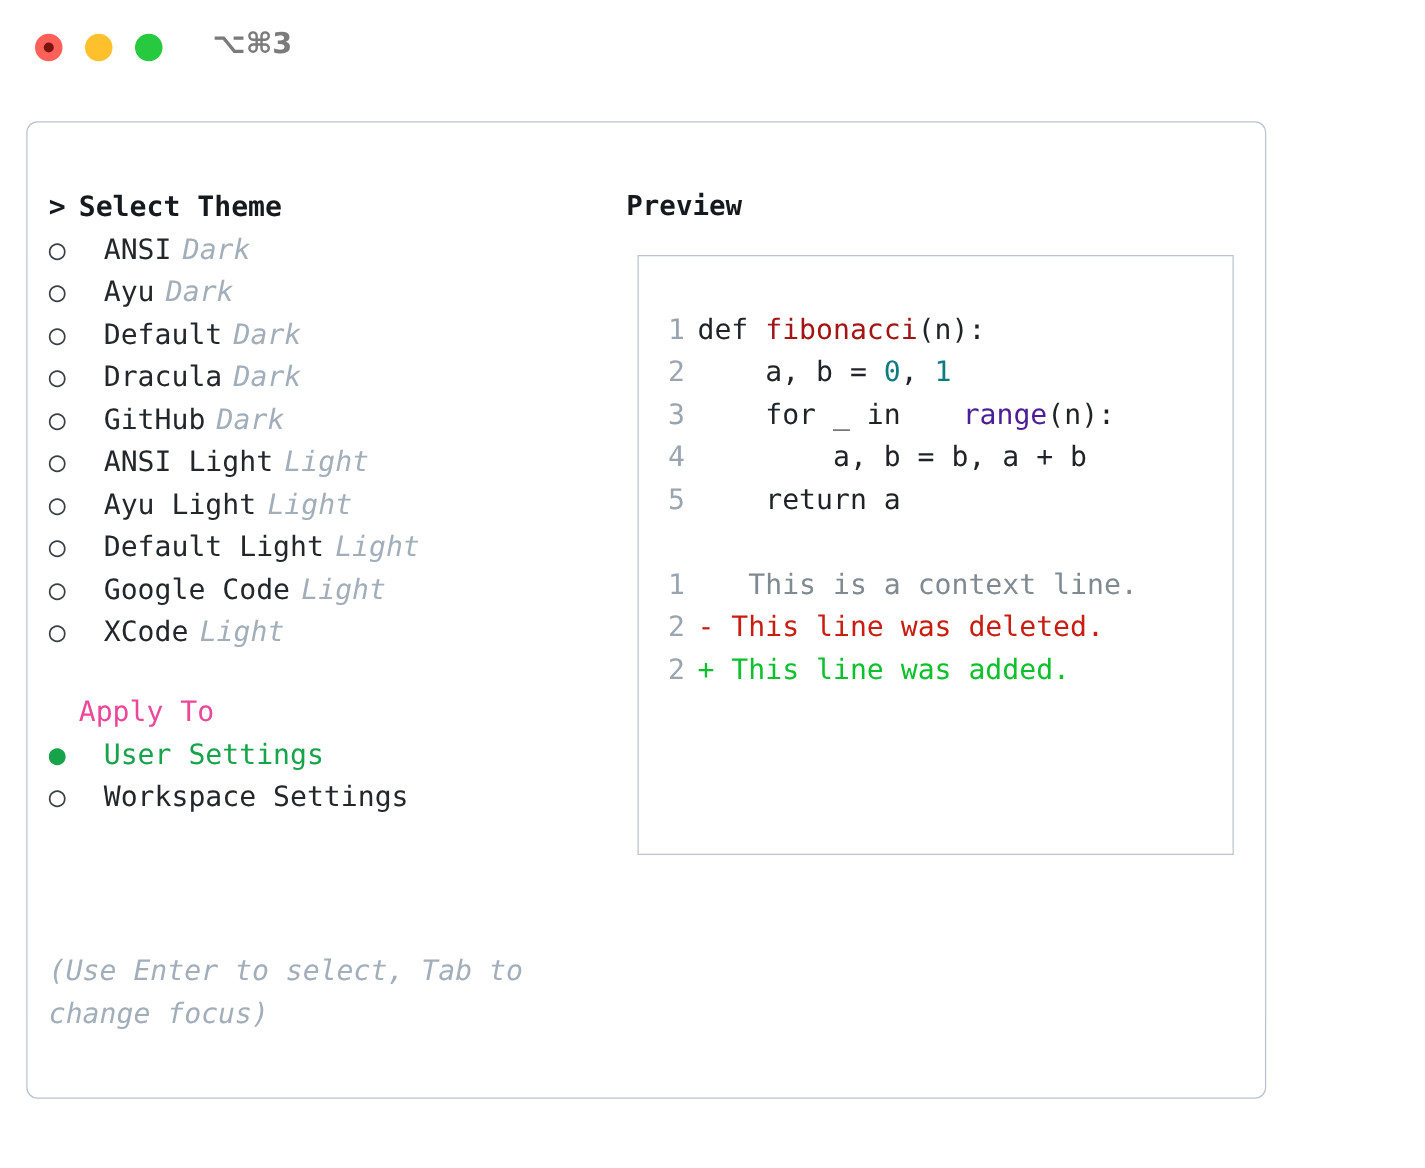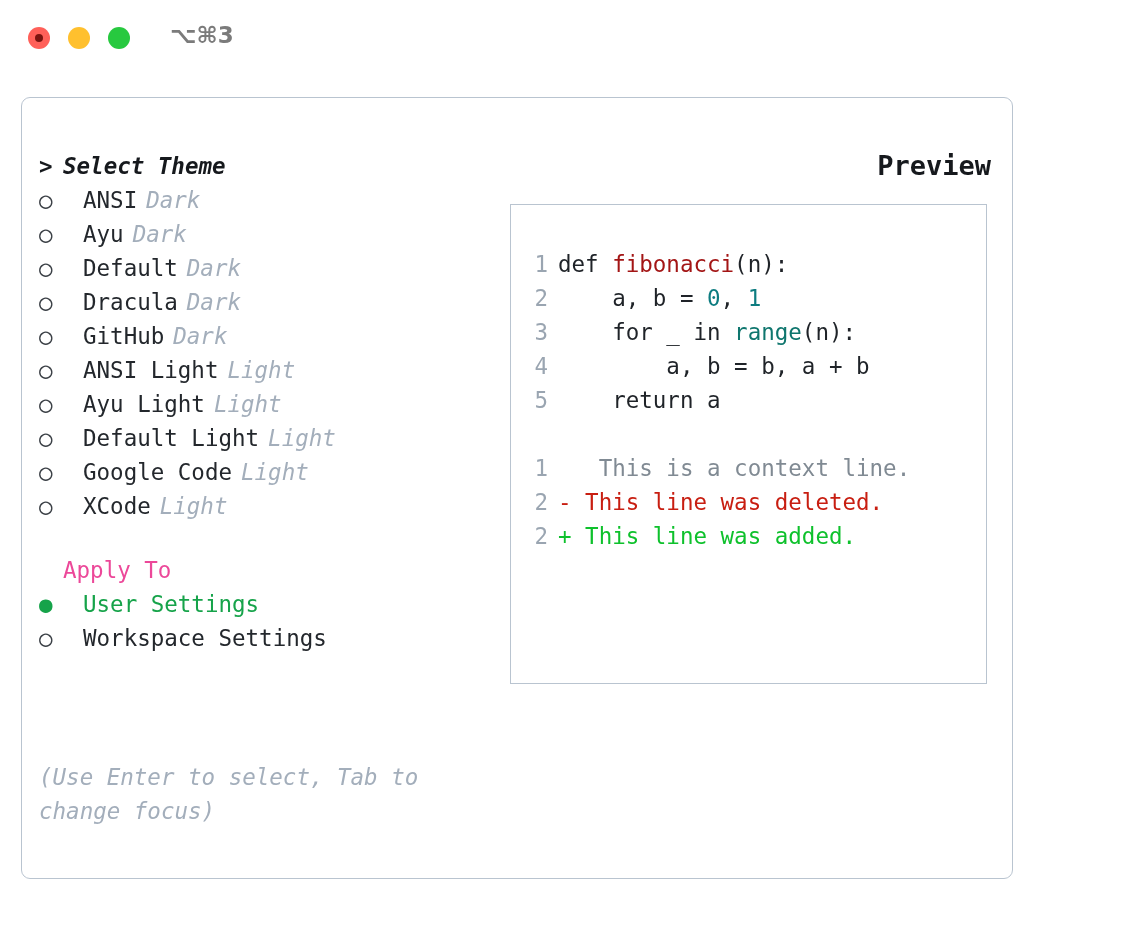--- a/index.html
+++ b/index.html
@@ -89,21 +89,21 @@
     white-space: nowrap;
     display: block;
   }
   .marker {
     display: inline-block;
     width: 24px;
     text-align: left;
     color: #3a3f45;
   }
   .marker.sel { color: #16a34a; }
-  .hdr-row { font-weight: 700; color: #16191d; font-style: italic; }
+  .hdr-row { font-weight: 700; color: #16191d; }
   .hdr-row .marker { color: #16191d; font-weight: 700; }
   .name { color: #23272c; margin-left: 20px; }
   .name.sel { color: #16a34a; }
   .tag {
     color: #a3aebb;
     margin-left: 9px;
     font-style: italic;
   }
   .section-label {
     color: #ec4899;
@@ -123,25 +123,24 @@
   }
 
   
   #right-col {
     position: absolute;
     left: 479px;
     top: 51px;
     width: 490px;
   }
   #preview-title {
-    font-size: 27px;
+    font-size: 22px;
     font-weight: 700;
     color: #16191d;
     line-height: 34px;
-    text-align: right;
   }
   #code-box {
     position: absolute;
     left: 9px;
     top: 55px;
     width: 477px;
     height: 480px;
     border: 1.6px solid #b9c4d0;
     box-sizing: border-box;
     background: #ffffff;
@@ -160,21 +159,21 @@
   .ln {
     display: inline-block;
     width: 22px;
     text-align: right;
     color: #9aa5b1;
     margin-right: 10px;
   }
   .kw   { color: #1f2328; }
   .fn   { color: #a31515; }
   .num  { color: #0d7c80; }
-  .bfn  { color: #0f766e; }
+  .bfn  { color: #4c1d95; margin-left: 36px; }
   .plain{ color: #1f2328; }
   .ctx  { color: #808a93; }
   .del  { color: #c81e11; }
   .add  { color: #0ec12c; }
   .diff-gap { height: 34px; }
 </style>
 </head>
 <body>
 
 <div id="window">

